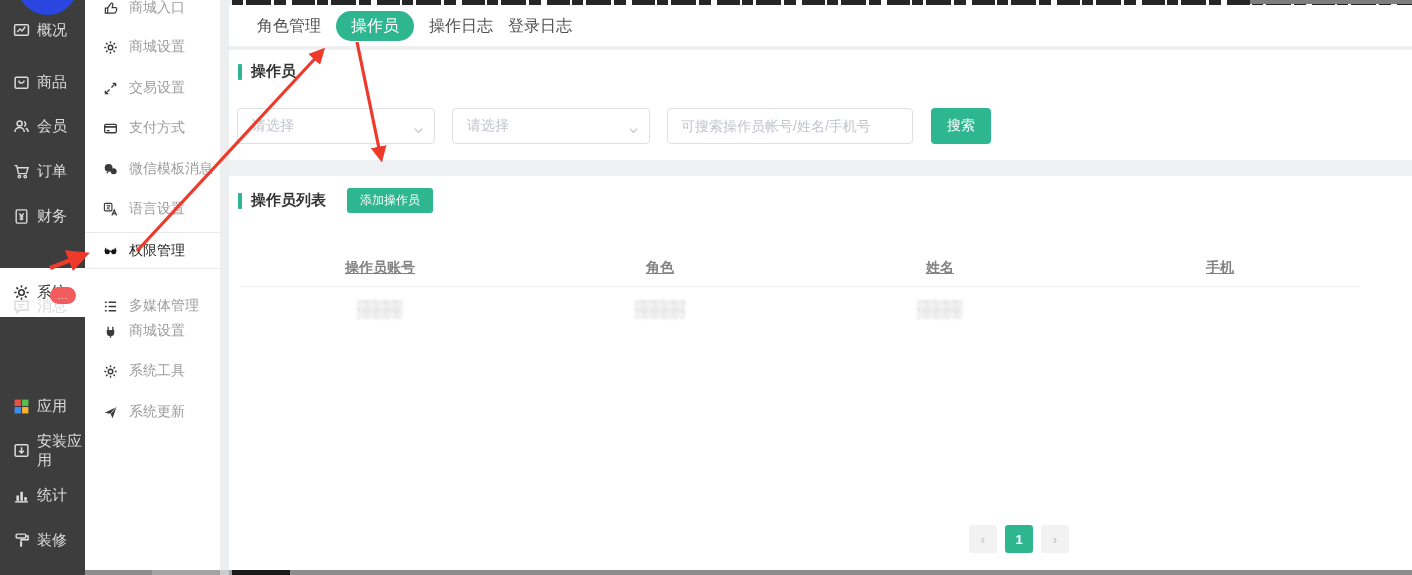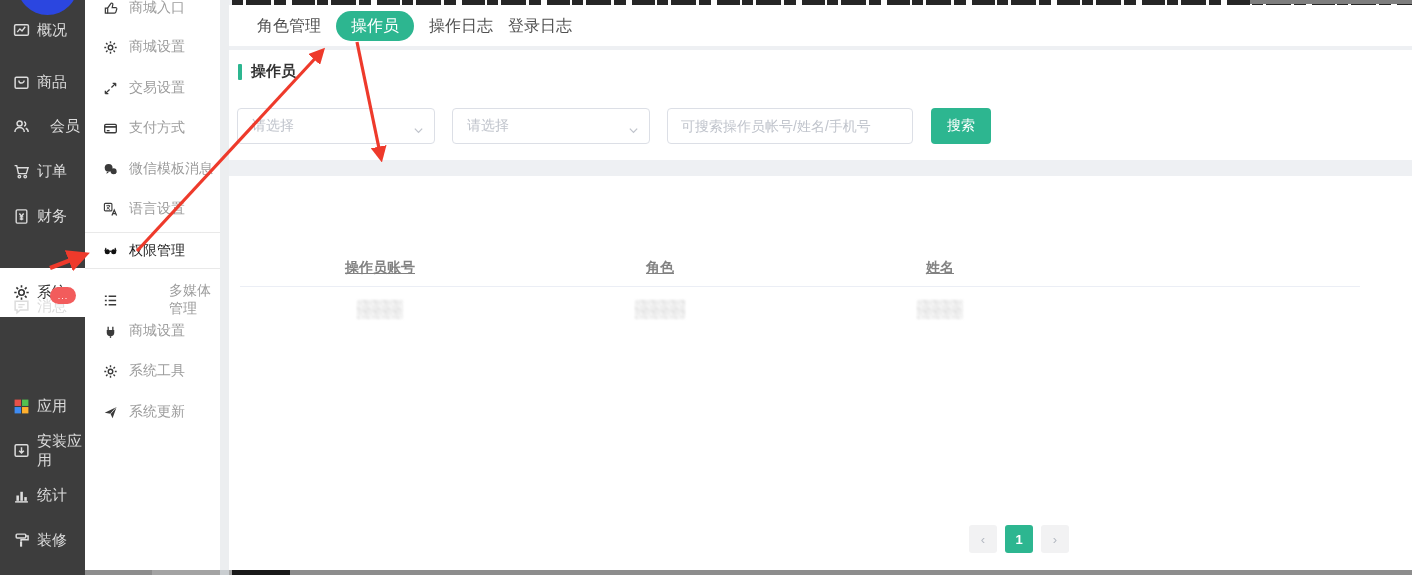--- a/index.html
+++ b/index.html
@@ -96,21 +96,21 @@
         </div>
         <div class="s-item" style="top: 60px;">
           <span class="icn">
             <svg viewBox="0 0 16 16">
               <rect x="2" y="3" width="12" height="10.5" rx="1.2" fill="none" stroke="currentColor" stroke-width="1.4"></rect>
               <path d="M5.5 6a2.5 2.5 0 005 0" fill="none" stroke="currentColor" stroke-width="1.3"></path>
             </svg>
           </span>
           <span>商品</span>
         </div>
-        <div class="s-item" style="top: 104px; gap: 13px;">
+        <div class="s-item" style="top: 104px;">
           <span class="icn">
             <svg viewBox="0 0 16 16" fill="none" stroke="currentColor" stroke-width="1.4">
               <circle cx="6.2" cy="5.2" r="2.4"></circle>
               <path d="M1.8 13.2c0-2.6 2-4.2 4.4-4.2s4.4 1.6 4.4 4.2"></path>
               <path d="M10.5 3.4a2.4 2.4 0 010 4.4M12 9.6c1.5.6 2.3 1.8 2.3 3.6"></path>
             </svg>
           </span>
           <span>会员</span>
         </div>
         <div class="s-item" style="top: 149px;">
@@ -258,21 +258,21 @@
           <span class="icn">
             <svg viewBox="0 0 16 16">
               <circle cx="4.6" cy="9.3" r="2.7" fill="currentColor"></circle>
               <circle cx="11.4" cy="9.3" r="2.7" fill="currentColor"></circle>
               <path d="M7.1 9a1.5 1.5 0 011.8 0" fill="none" stroke="currentColor" stroke-width="1.2"></path>
               <path d="M2 8.6l1.2-3.4M14 8.6l-1.2-3.4" fill="none" stroke="currentColor" stroke-width="1.2"></path>
             </svg>
           </span>
           <span>权限管理</span>
         </div>
-        <div class="m-item" style="top: 280px; gap: 40px;">
+        <div class="m-item" style="top: 286px;">
           <span class="icn">
             <svg viewBox="0 0 16 16" fill="none" stroke="currentColor" stroke-width="1.6">
               <path d="M2 3.5h2M2 8h2M2 12.5h2"></path>
               <path d="M6 3.5h8M6 8h8M6 12.5h8"></path>
             </svg>
           </span>
           <span>多媒体管理</span>
         </div>
         <div class="m-item" style="top: 311px;">
           <span class="icn">
@@ -340,26 +340,32 @@
                 <path d="M2 4l4 4 4-4"></path>
               </svg>
           </span>
         </div>
         <input class="txt-input" type="text" placeholder="可搜索操作员帐号/姓名/手机号" style="">
         <button class="btn-search">搜索</button>
       </div>
     </section>
 
     <section class="card list-card">
+      <div class="list-head">
+        <span class="sec-bar"></span>
+        <span class="sec-title">操作员列表</span>
+        <button class="btn-add">添加操作员</button>
+      </div>
 
       <div class="table">
         <div class="thead" id="thead">
             <div class="th">操作员账号</div>
             <div class="th">角色</div>
             <div class="th">姓名</div>
+            <div class="th">手机</div>
           </div>
         <div class="trow" id="trow">
             <div class="td">
               <div class="masked" style="width: 46px;"></div>
             </div>
             <div class="td">
               <div class="masked" style="width: 50px;"></div>
             </div>
             <div class="td">
               <div class="masked" style="width: 46px;"></div>

